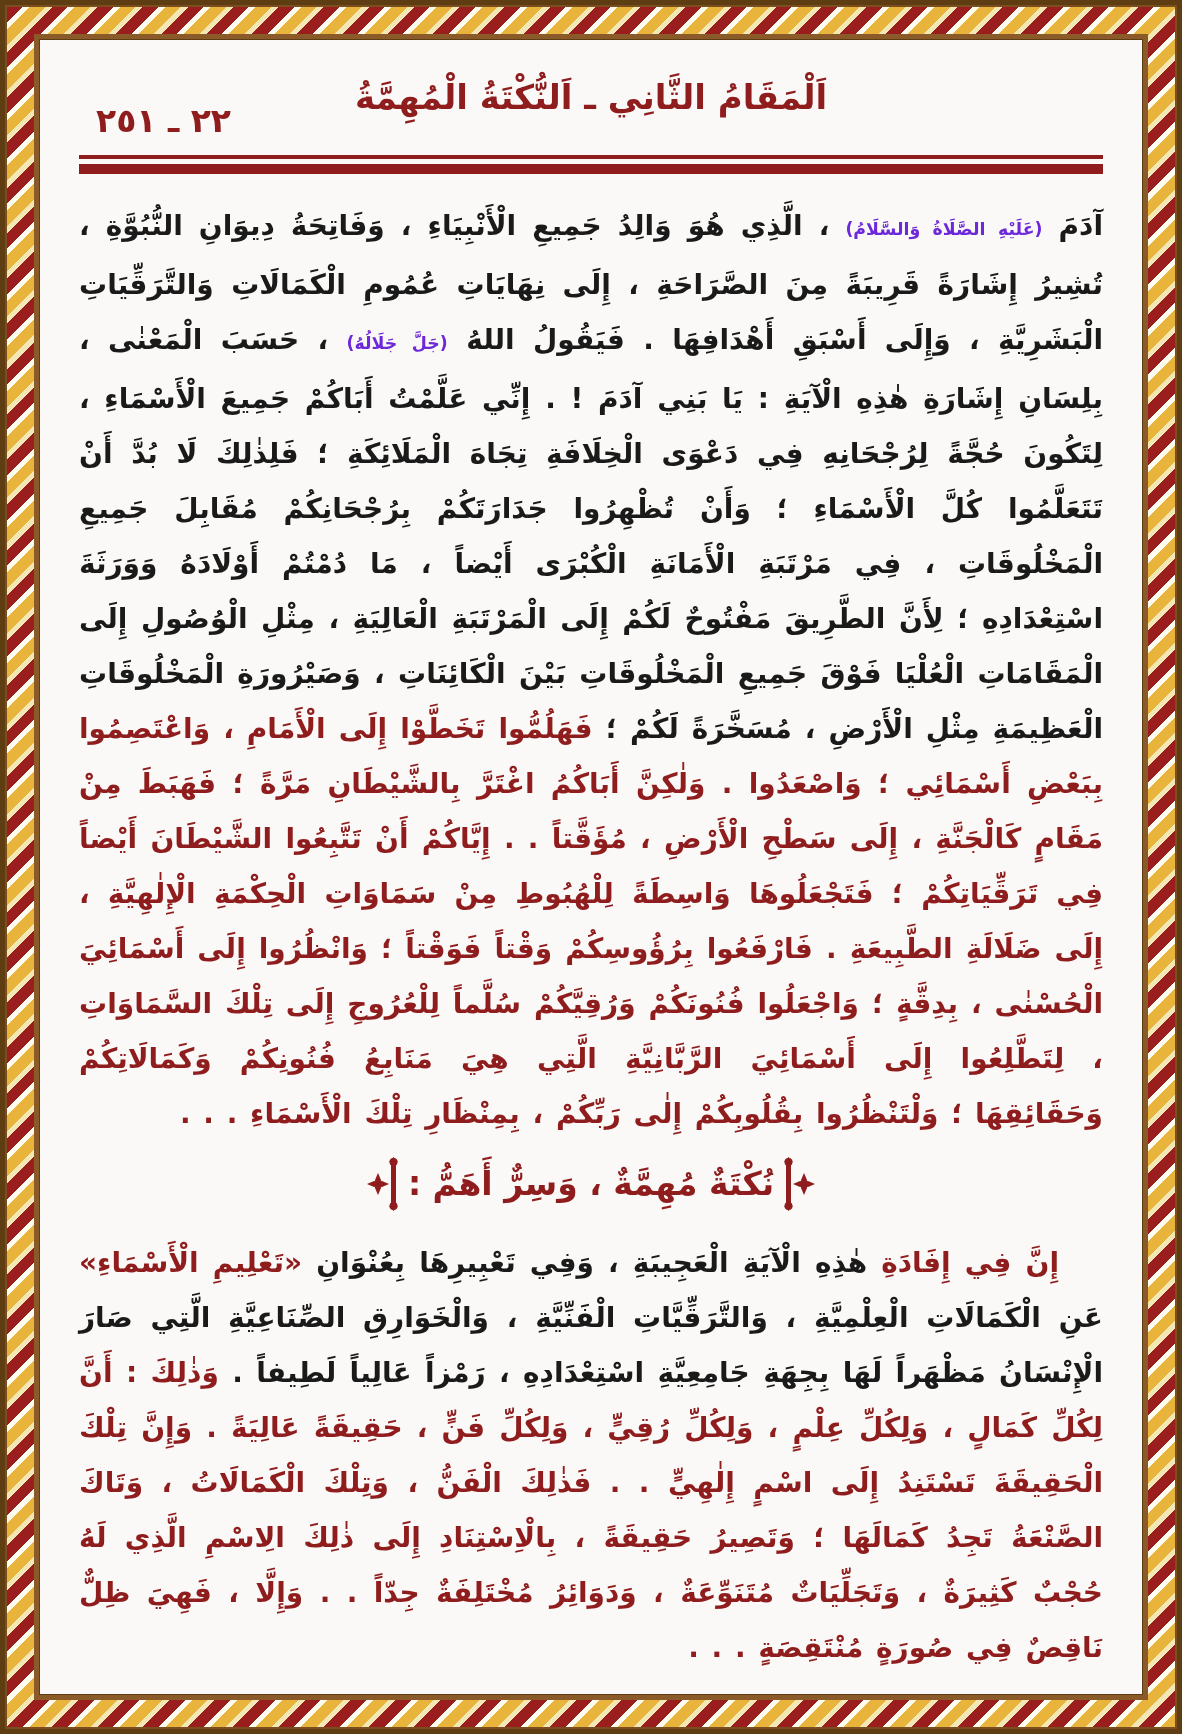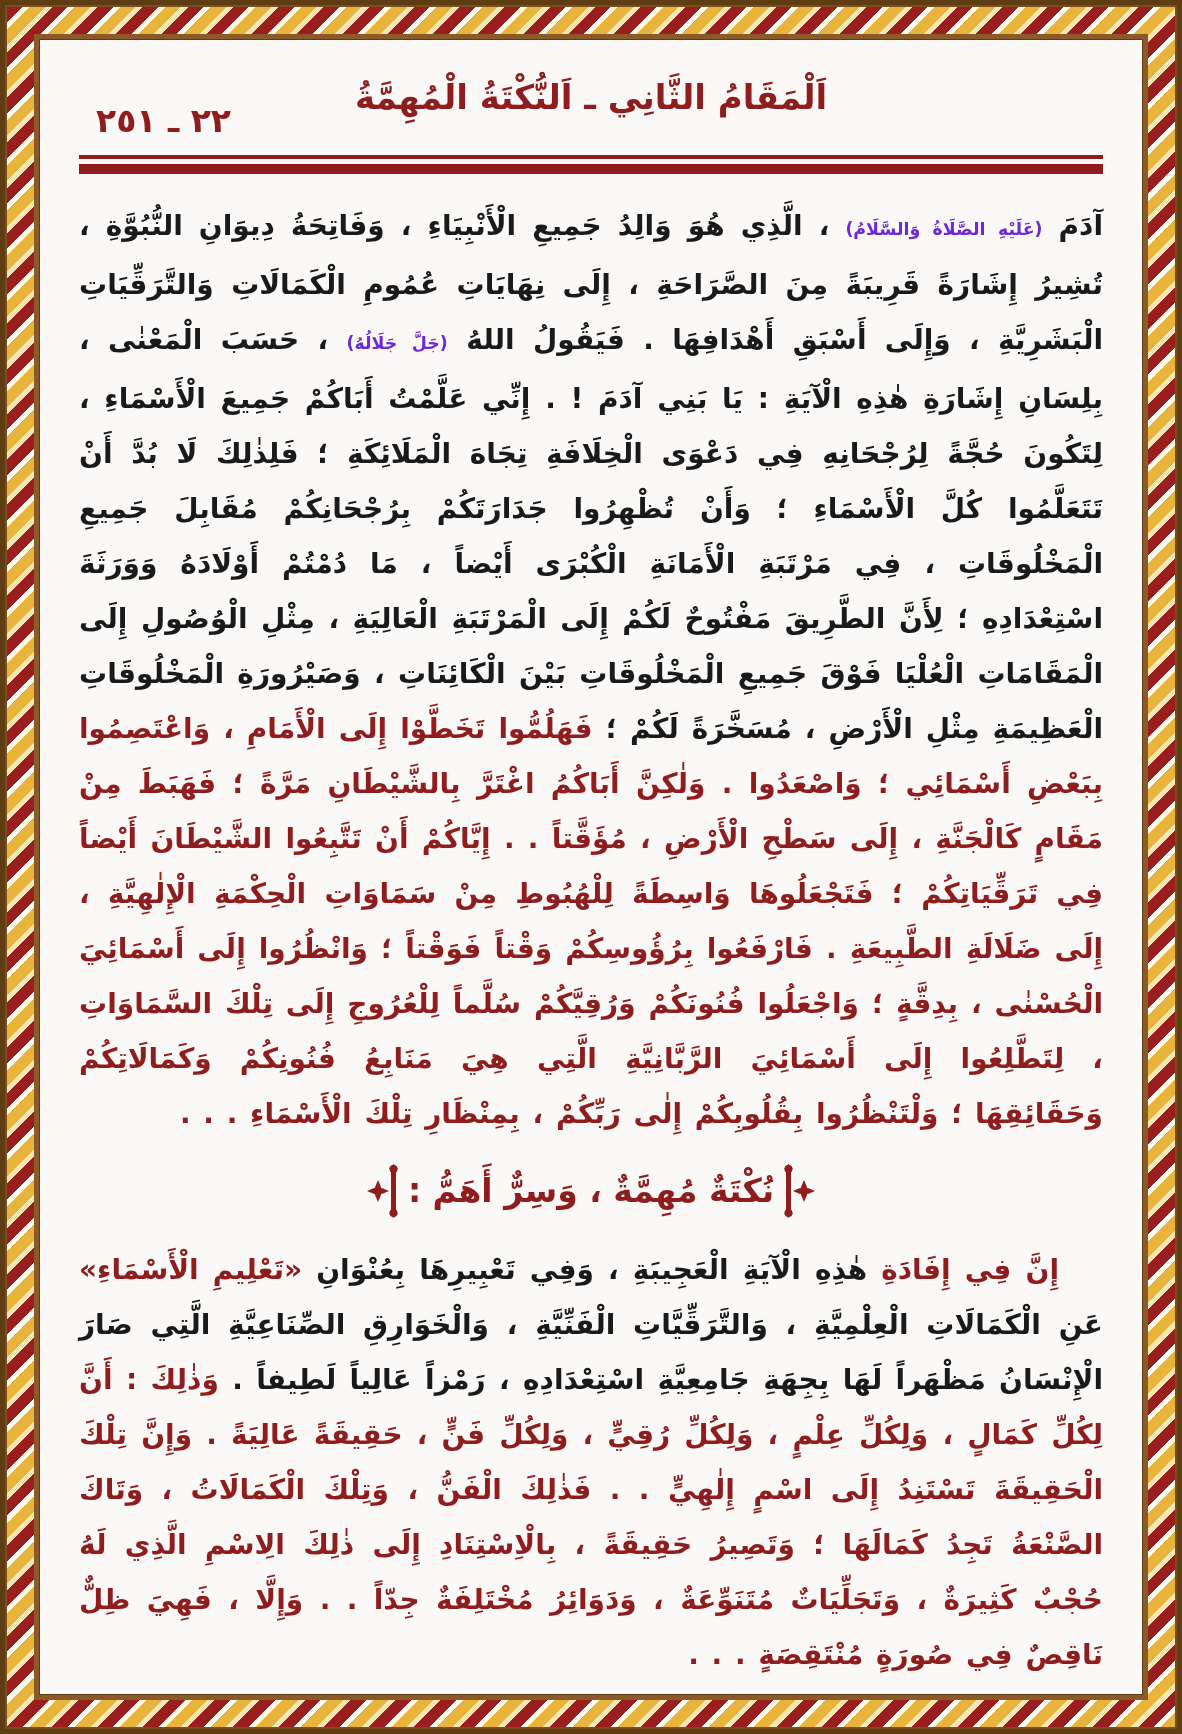--- a/index.html
+++ b/index.html
@@ -69,21 +69,21 @@
   .seg.black { color: #1a1a1a; }
   .seg.red   { color: #8f1d1d; }
   .seg.honorific {
     color: #6d28d9;
     font-size: 0.62em;
     font-weight: 700;
   }
   .para-2 { text-indent: 44px; margin-top: 2px; }
   
   .section-heading {
-    margin: 23px 0 24px 0;
+    margin: 16px 0 24px 0;
     display: flex;
     align-items: center;
     justify-content: center;
     gap: 2px;
     color: #8f1d1d;
     text-align: center;
   }
   .section-heading h2 {
     font-size: 33px;
     font-weight: 700;

